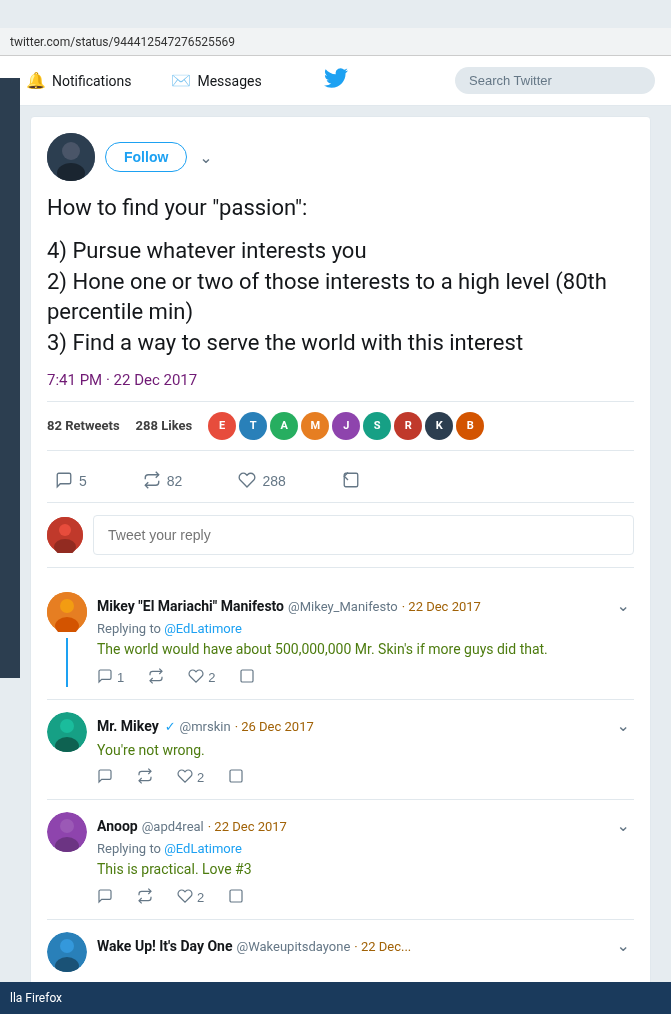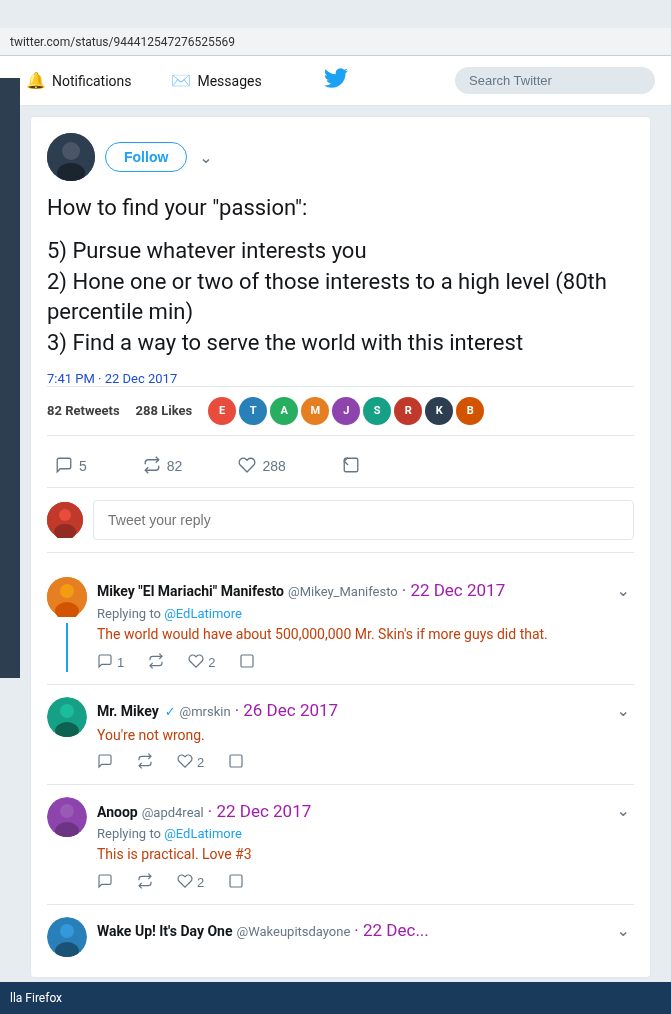--- a/index.html
+++ b/index.html
@@ -133,22 +133,23 @@
     
     .tweet-body {
       font-size: 22px;
       color: #14171a;
       line-height: 1.4;
       margin-bottom: 12px;
     }
 
     
     .tweet-timestamp {
-      font-size: 13px;
-      color: #1d4ed8;
+      font-size: 15px;
+      color: #701a75;
+      margin-bottom: 12px;
     }
 
     
     .engagement-bar {
       display: flex;
       align-items: center;
       padding: 10px 0;
       border-top: 1px solid #e1e8ed;
       border-bottom: 1px solid #e1e8ed;
       margin-bottom: 10px;
@@ -283,36 +284,36 @@
     .reply-user-name {
       font-weight: bold;
       font-size: 14px;
       color: #14171a;
     }
     .reply-user-handle {
       font-size: 13px;
       color: #657786;
     }
     .reply-date {
-      font-size: 17px;
-      color: #a21caf;
+      font-size: 13px;
+      color: #a16207;
       text-align: center;
     }
     .reply-to {
       font-size: 13px;
       color: #657786;
       margin-bottom: 4px;
     }
     .reply-to a {
       color: #1da1f2;
       text-decoration: none;
     }
     .reply-text {
       font-size: 14px;
-      color: #c2410c;
+      color: #4d7c0f;
       margin-bottom: 8px;
       line-height: 1.4;
     }
     .reply-actions {
       display: flex;
       gap: 24px;
       align-items: center;
     }
     .reply-action {
       display: flex;
@@ -399,21 +400,21 @@
           </svg>
         </div>
       </div>
       <button class="follow-btn">Follow</button>
       <button class="chevron-btn">⌄</button>
     </div>
 
     <div class="tweet-body">
       <div>How to find your "passion":</div>
       <div style="height:12px;"></div>
-      <div>5) Pursue whatever interests you</div>
+      <div>4) Pursue whatever interests you</div>
       <div>2) Hone one or two of those interests to a high level (80th percentile min)</div>
       <div>3) Find a way to serve the world with this interest</div>
     </div>
 
     <div class="tweet-timestamp">7:41 PM · 22 Dec 2017</div>
 
     <div class="engagement-bar">
       <div class="engagement-counts">
         <div class="engagement-count">
           <span>82</span> <span>Retweets</span>

